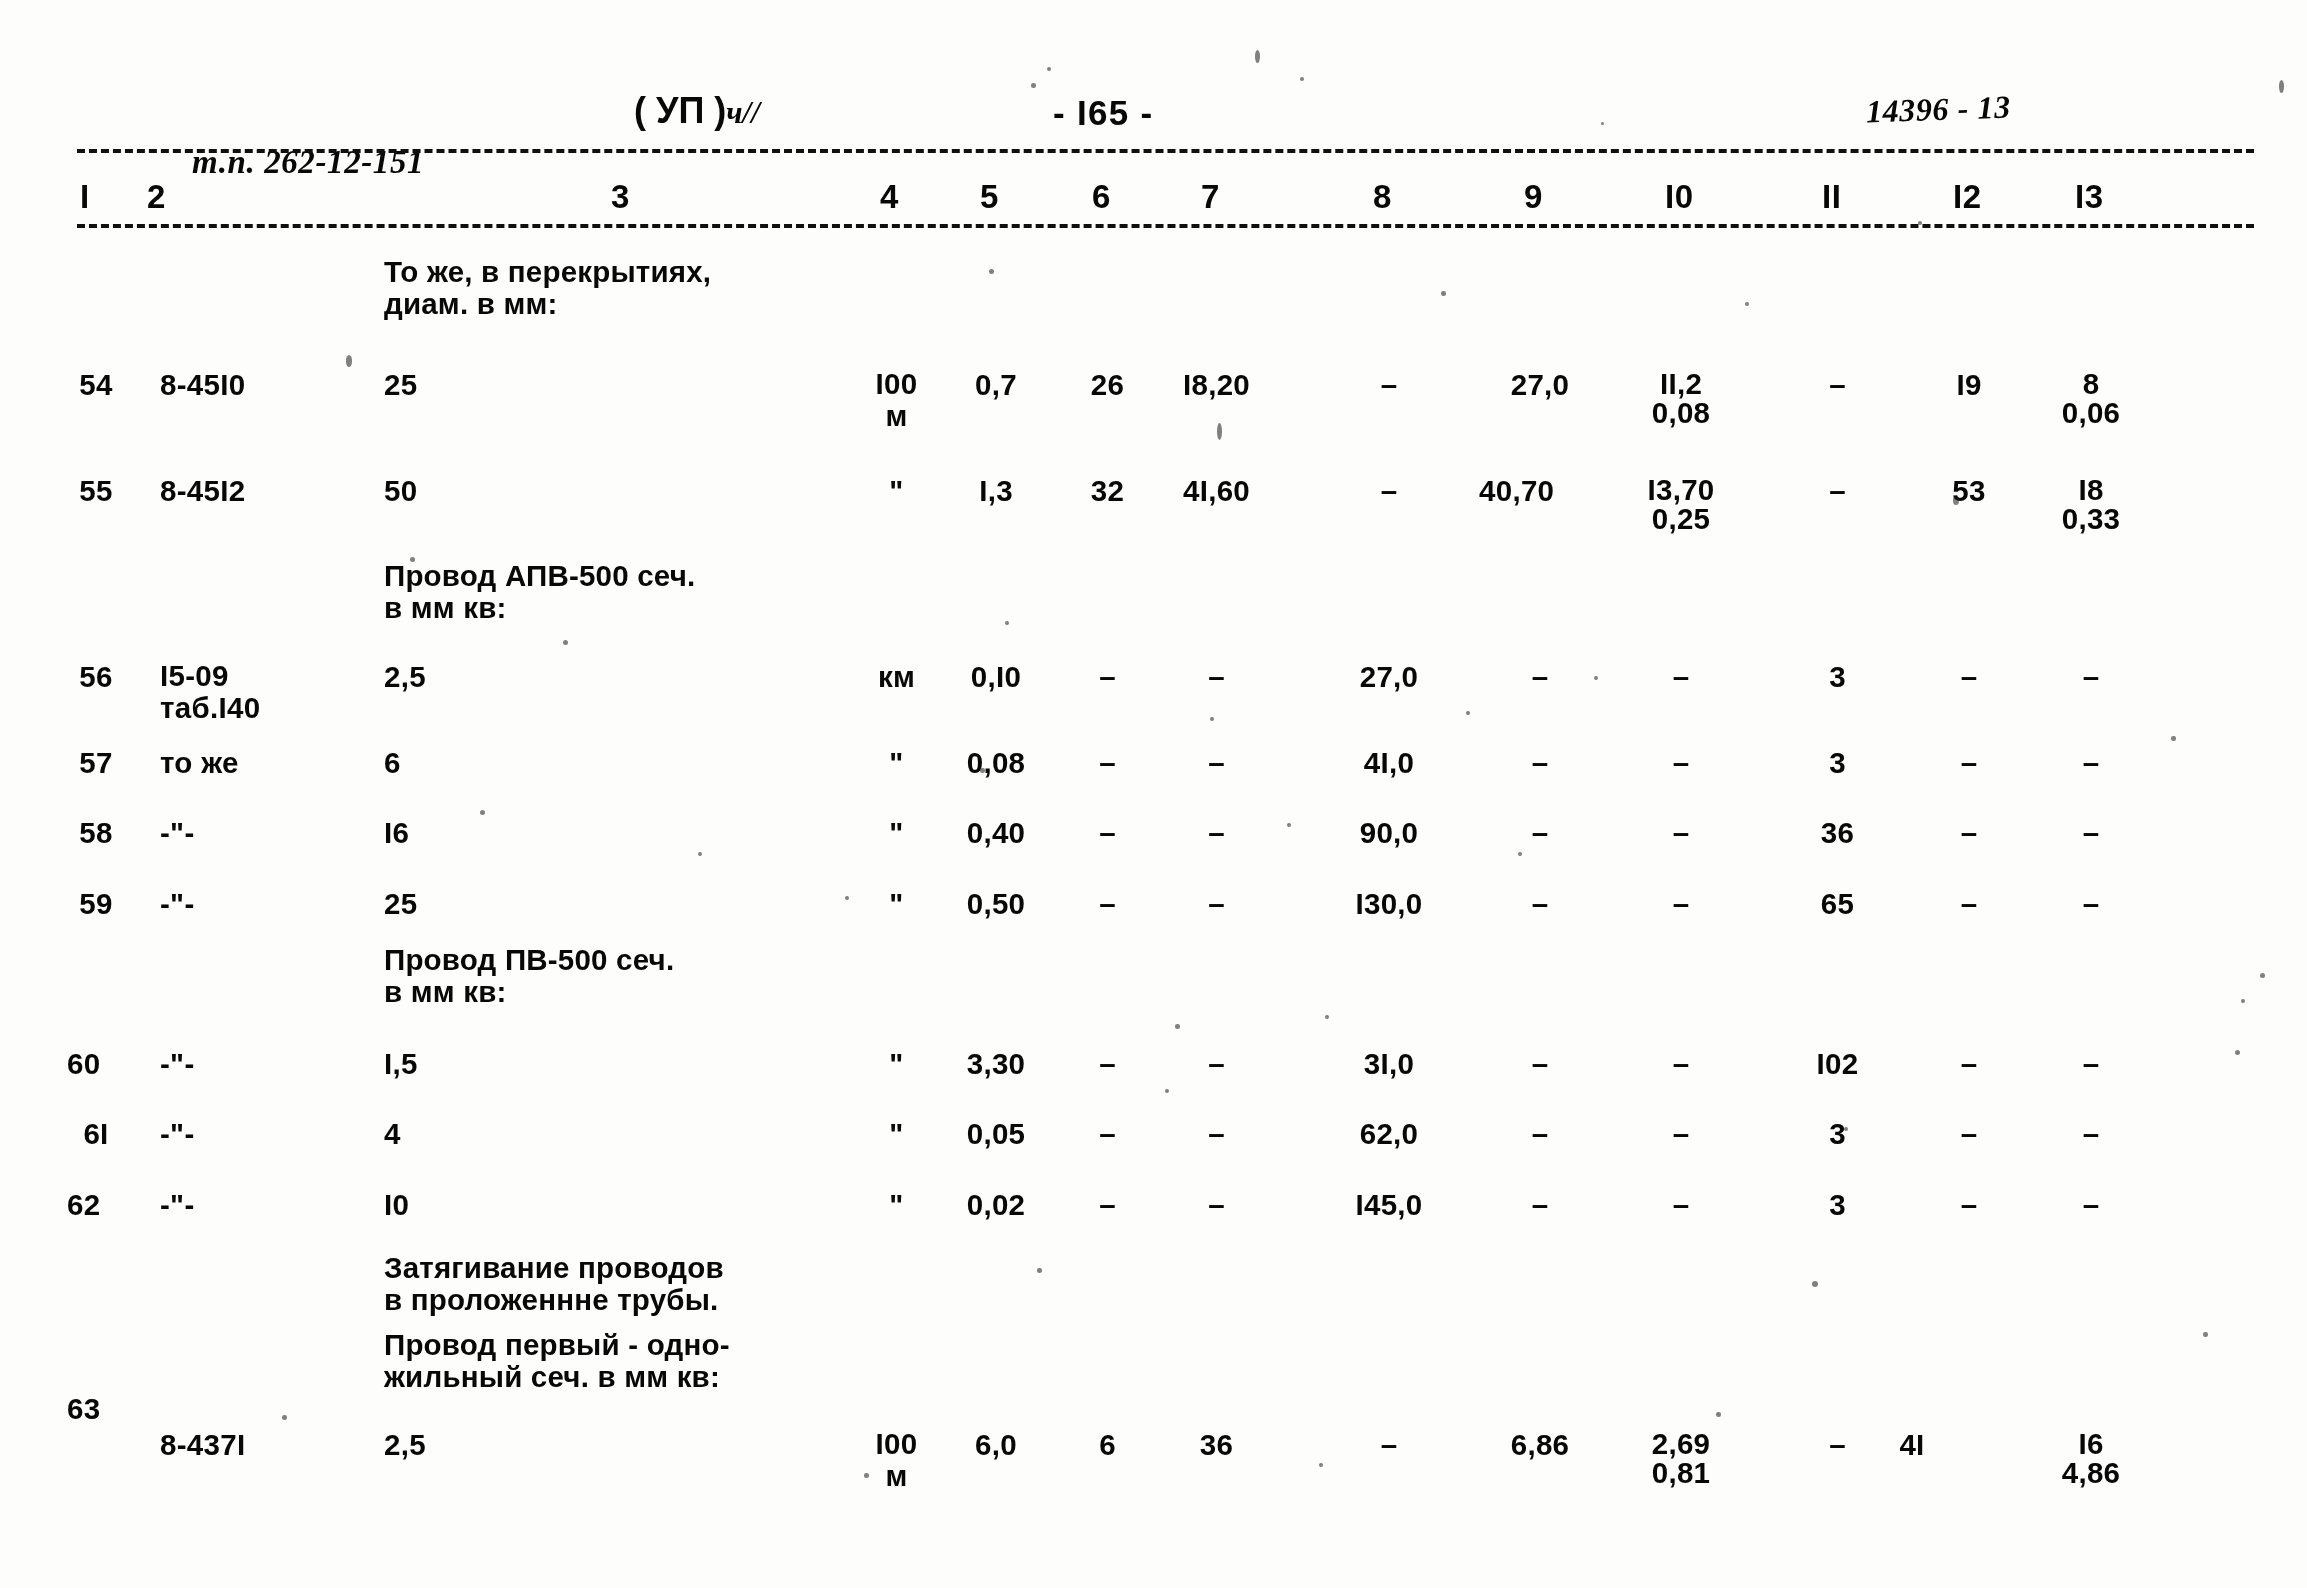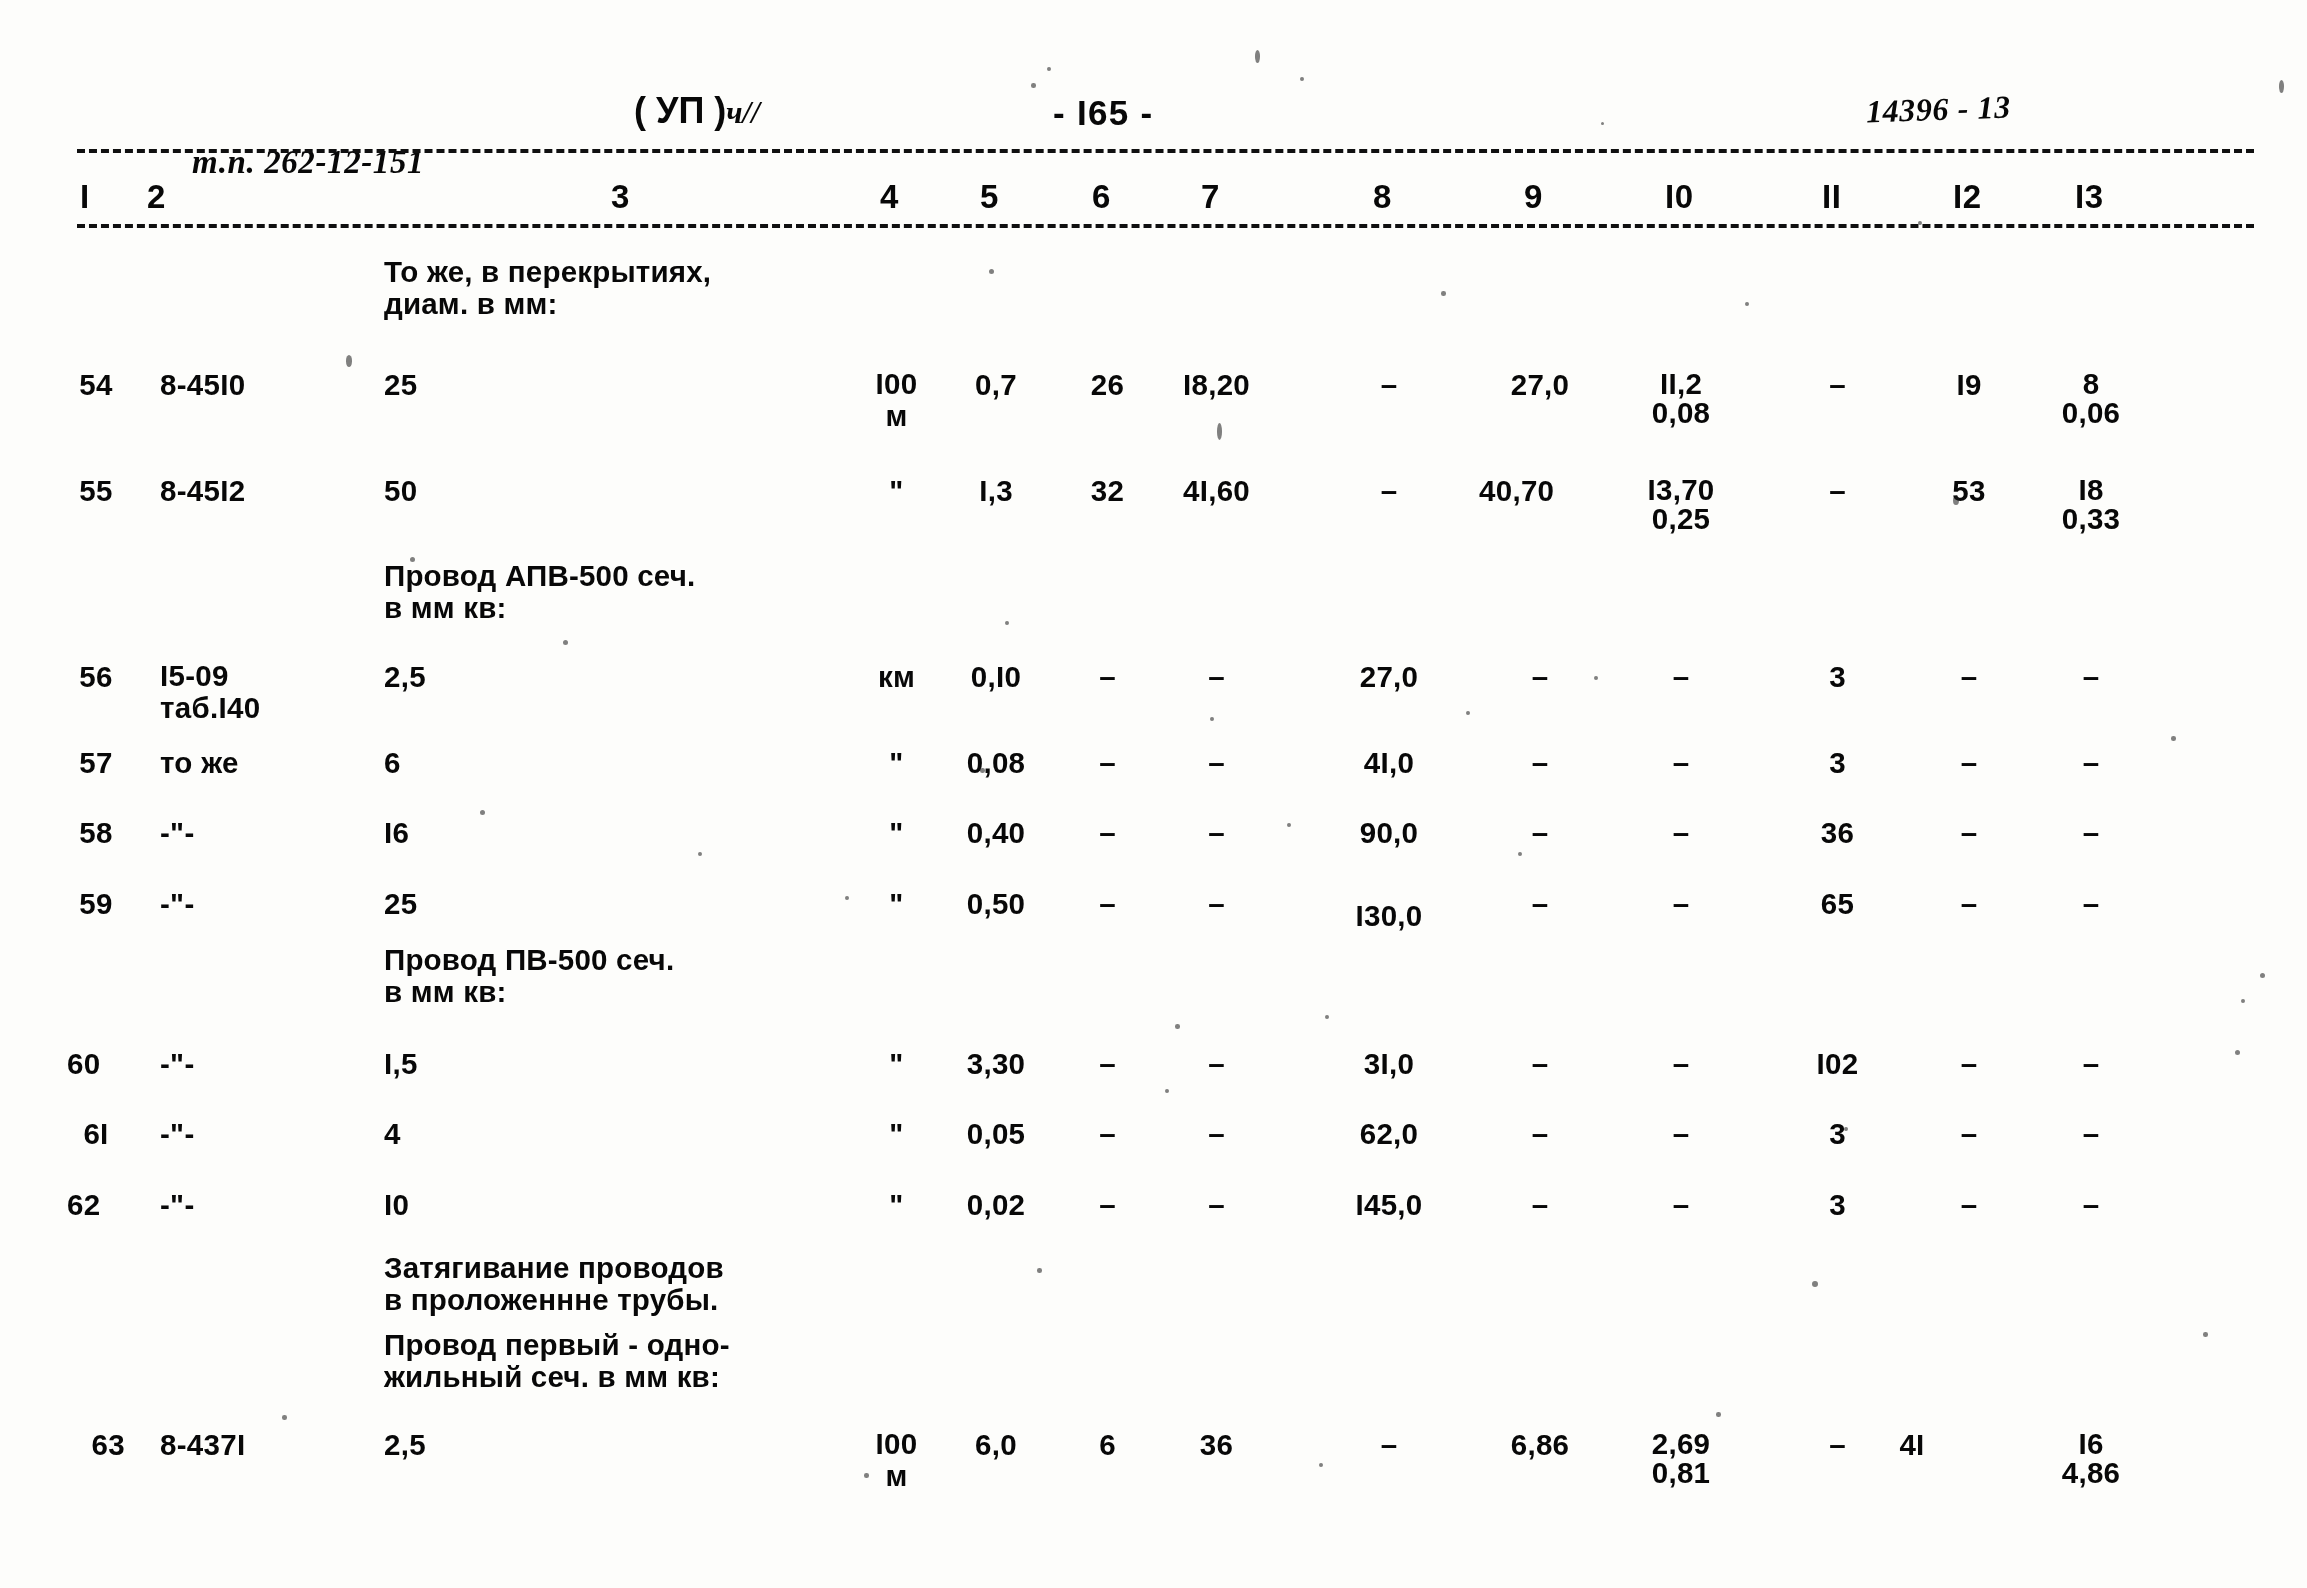--- a/index.html
+++ b/index.html
@@ -177,21 +177,21 @@
       <div class="cell" style="top: 816px; left: 1783px; width: 109px; text-align: center;"><div>36</div></div>
       <div class="cell" style="top: 816px; left: 1921px; width: 96px; text-align: center;"><div>–</div></div>
       <div class="cell" style="top: 816px; left: 2030px; width: 122px; text-align: center;"><div>–</div></div>
       <div class="cell" style="top: 887px; left: 67px; width: 58px; text-align: center;"><div>59</div></div>
       <div class="cell" style="top: 887px; left: 160px; width: 186px; text-align: left;"><div>-"-</div></div>
       <div class="cell" style="top: 887px; left: 384px; width: 487px; text-align: left;"><div>25</div></div>
       <div class="cell" style="top: 887px; left: 858px; width: 77px; text-align: center;"><div>"</div></div>
       <div class="cell" style="top: 887px; left: 948px; width: 96px; text-align: center;"><div>0,50</div></div>
       <div class="cell" style="top: 887px; left: 1069px; width: 77px; text-align: center;"><div>–</div></div>
       <div class="cell" style="top: 887px; left: 1143px; width: 147px; text-align: center;"><div>–</div></div>
-      <div class="cell" style="top: 887px; left: 1325px; width: 128px; text-align: center; margin-top: 12px;"><div>I30,0</div></div>
+      <div class="cell" style="top: 887px; left: 1325px; width: 128px; text-align: center;"><div>I30,0</div></div>
       <div class="cell" style="top: 887px; left: 1479px; width: 122px; text-align: center;"><div>–</div></div>
       <div class="cell" style="top: 887px; left: 1614px; width: 134px; text-align: center;"><div>–</div></div>
       <div class="cell" style="top: 887px; left: 1783px; width: 109px; text-align: center;"><div>65</div></div>
       <div class="cell" style="top: 887px; left: 1921px; width: 96px; text-align: center;"><div>–</div></div>
       <div class="cell" style="top: 887px; left: 2030px; width: 122px; text-align: center;"><div>–</div></div>
       <div class="cell grp two" style="top: 944px; left: 384px; width: 487px; text-align: left;"><div>Провод ПВ-500 сеч.</div><div>в мм кв:</div></div>
       <div class="cell" style="top: 1047px; left: 67px; width: 58px; "><div>60</div></div>
       <div class="cell" style="top: 1047px; left: 160px; width: 186px; text-align: left;"><div>-"-</div></div>
       <div class="cell" style="top: 1047px; left: 384px; width: 487px; text-align: left;"><div>I,5</div></div>
       <div class="cell" style="top: 1047px; left: 858px; width: 77px; text-align: center;"><div>"</div></div>
@@ -225,21 +225,21 @@
       <div class="cell" style="top: 1188px; left: 1069px; width: 77px; text-align: center;"><div>–</div></div>
       <div class="cell" style="top: 1188px; left: 1143px; width: 147px; text-align: center;"><div>–</div></div>
       <div class="cell" style="top: 1188px; left: 1325px; width: 128px; text-align: center;"><div>I45,0</div></div>
       <div class="cell" style="top: 1188px; left: 1479px; width: 122px; text-align: center;"><div>–</div></div>
       <div class="cell" style="top: 1188px; left: 1614px; width: 134px; text-align: center;"><div>–</div></div>
       <div class="cell" style="top: 1188px; left: 1783px; width: 109px; text-align: center;"><div>3</div></div>
       <div class="cell" style="top: 1188px; left: 1921px; width: 96px; text-align: center;"><div>–</div></div>
       <div class="cell" style="top: 1188px; left: 2030px; width: 122px; text-align: center;"><div>–</div></div>
       <div class="cell grp two" style="top: 1329px; left: 384px; width: 487px; text-align: left;"><div>Провод первый - одно-</div><div>жильный сеч. в мм кв:</div></div>
       <div class="cell grp two" style="top: 1252px; left: 384px; width: 487px; text-align: left;"><div>Затягивание проводов</div><div>в проложеннне трубы.</div></div>
-      <div class="cell" style="top: 1428px; left: 67px; width: 58px; text-align: right;"><div>63</div></div>
+      <div class="cell" style="top: 1392px; left: 67px; width: 58px; text-align: left;"><div>63</div></div>
       <div class="cell" style="top: 1428px; left: 160px; width: 186px; text-align: left;"><div>8-437I</div></div>
       <div class="cell" style="top: 1428px; left: 384px; width: 487px; text-align: left;"><div>2,5</div></div>
       <div class="cell two" style="top: 1428px; left: 858px; width: 77px; text-align: center;"><div>I00</div><div>м</div></div>
       <div class="cell" style="top: 1428px; left: 948px; width: 96px; text-align: center;"><div>6,0</div></div>
       <div class="cell" style="top: 1428px; left: 1069px; width: 77px; text-align: center;"><div>6</div></div>
       <div class="cell" style="top: 1428px; left: 1143px; width: 147px; text-align: center;"><div>36</div></div>
       <div class="cell" style="top: 1428px; left: 1325px; width: 128px; text-align: center;"><div>–</div></div>
       <div class="cell" style="top: 1428px; left: 1479px; width: 122px; text-align: center;"><div>6,86</div></div>
       <div class="cell two" style="top: 1428px; left: 1614px; width: 134px; text-align: center;"><div>2,69</div><div style="margin-top: -2.6px;">0,81</div></div>
       <div class="cell" style="top: 1428px; left: 1783px; width: 109px; text-align: center;"><div>–</div></div>

